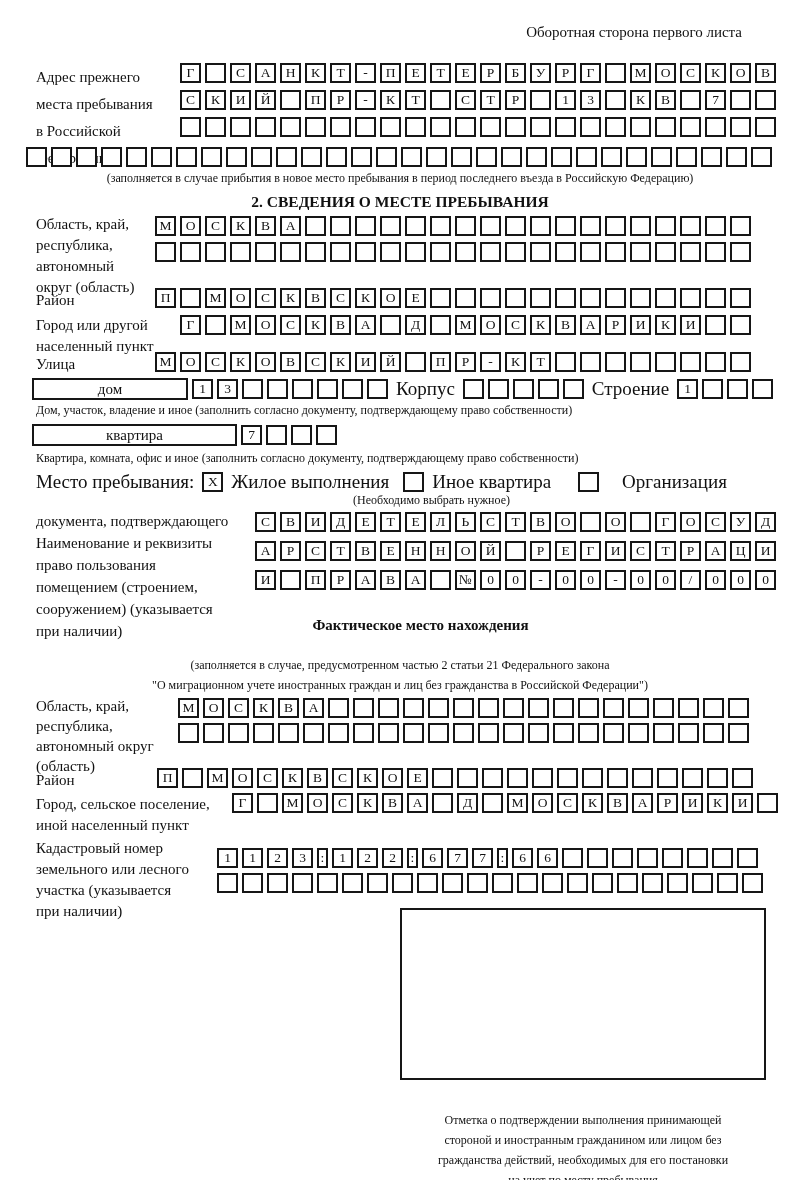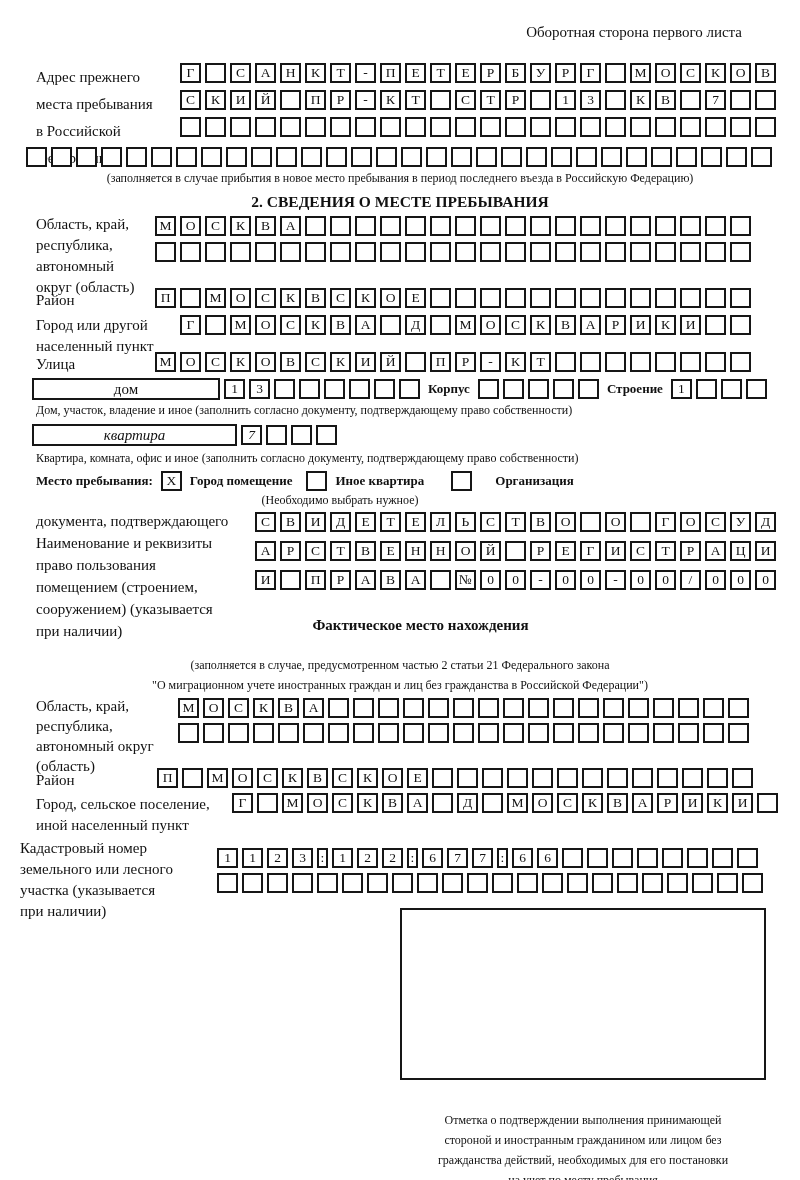--- a/index.html
+++ b/index.html
@@ -17,21 +17,21 @@
   .cell{
     flex:0 0 auto;width:21px;height:20px;box-sizing:border-box;
     border:2px solid #161616;display:flex;align-items:center;justify-content:center;
     font-size:13.5px;line-height:1;background:#fff;
   }
   .cell.narrow{width:11px;}
   .named-rect{
     flex:0 0 auto;height:22px;box-sizing:border-box;border:2px solid #161616;
     display:flex;align-items:center;justify-content:center;font-size:15px;background:#fff;
   }
-  .inline-lbl{flex:0 0 auto;font-size:13px;margin:0 4px;white-space:nowrap;font-weight:bold;}
+  .inline-lbl{flex:0 0 auto;font-size:19px;margin:0 4px;white-space:nowrap;}
   .stamp-box{position:absolute;box-sizing:border-box;border:2px solid #161616;background:#fff;}
 </style>
 </head>
 <body>
 
 <div class="page">
 
   <div class="txt" style="top:24px;right:58px;">Оборотная сторона первого листа</div>
 
   <div class="txt lines" style="left:36px;top:64px;line-height:27px;">
@@ -313,21 +313,21 @@
         <span class="cell"></span>
         <span class="cell"></span>
         <span class="cell"></span>
         <span class="cell"></span>
         <span class="cell"></span>
         <span class="cell"></span>
       </div>
   </div>
 
   <div class="row" style="left:32px;top:378px;">
-    <div class="named-rect" style="width:188px;text-align:right;">дом</div>
+    <div class="named-rect" style="width:156px;text-align:right;">дом</div>
     <div class="boxes">
         <span class="cell">1</span>
         <span class="cell">3</span>
         <span class="cell"></span>
         <span class="cell"></span>
         <span class="cell"></span>
         <span class="cell"></span>
         <span class="cell"></span>
         <span class="cell"></span>
       </div>
@@ -342,47 +342,47 @@
     <div class="inline-lbl">Строение</div>
     <div class="boxes">
         <span class="cell">1</span>
         <span class="cell"></span>
         <span class="cell"></span>
         <span class="cell"></span>
       </div>
   </div>
   <div class="txt small" style="left:36px;top:404px;">Дом, участок, владение и иное (заполнить согласно документу, подтверждающему право собственности)</div>
 
-  <div class="row" style="left:32px;top:424px;font-style:italic;">
+  <div class="row" style="left:32px;top:424px;">
     <div class="named-rect" style="width:205px;">квартира</div>
     <div class="boxes">
         <span class="cell">7</span>
         <span class="cell"></span>
         <span class="cell"></span>
         <span class="cell"></span>
       </div>
   </div>
   <div class="txt small" style="left:36px;top:452px;">Квартира, комната, офис и иное (заполнить согласно документу, подтверждающему право собственности)</div>
 
   <div class="row" style="left:36px;top:471px;justify-content:space-between;">
     <div class="inline-lbl" style="margin:0;">Место пребывания:</div>
     <div class="boxes" style="margin-left:4px;">
         <span class="cell">X</span>
       </div>
-    <div class="inline-lbl">Город помещение</div>
+    <div class="inline-lbl">Жилое выполнения</div>
     <div class="boxes" style="margin-left:6px;">
         <span class="cell"></span>
       </div>
     <div class="inline-lbl">Иное квартира</div>
     <div class="boxes" style="margin-left:19px;">
         <span class="cell"></span>
       </div>
     <div class="inline-lbl" style="margin-left:19px;">Организация</div>
   </div>
-  <div class="txt small" style="left:170px;top:494px;width:340px;text-align:center;">(Необходимо выбрать нужное)</div>
+  <div class="txt small" style="left:170px;top:494px;width:340px;text-align:right;">(Необходимо выбрать нужное)</div>
 
   <div class="txt lines" style="left:36px;top:510px;line-height:22px;">
     <div>документа, подтверждающего</div>
     <div>Наименование и реквизиты</div>
     <div>право пользования</div>
     <div>помещением (строением,</div>
     <div>сооружением) (указывается</div>
     <div>при наличии)</div>
   </div>
   <div class="row" style="left:255px;top:512px;">
@@ -580,21 +580,21 @@
         <span class="cell">В</span>
         <span class="cell">А</span>
         <span class="cell">Р</span>
         <span class="cell">И</span>
         <span class="cell">К</span>
         <span class="cell">И</span>
         <span class="cell"></span>
       </div>
   </div>
 
-  <div class="txt lines" style="left:20px;top:838px;line-height:21px;">
+  <div class="txt lines" style="left:36px;top:838px;line-height:21px;">
     <div>Кадастровый номер</div>
     <div>земельного или лесного</div>
     <div>участка (указывается</div>
     <div>при наличии)</div>
   </div>
   <div class="row" style="left:217px;top:848px;">
     <div class="boxes">
         <span class="cell">1</span>
         <span class="cell">1</span>
         <span class="cell">2</span>

